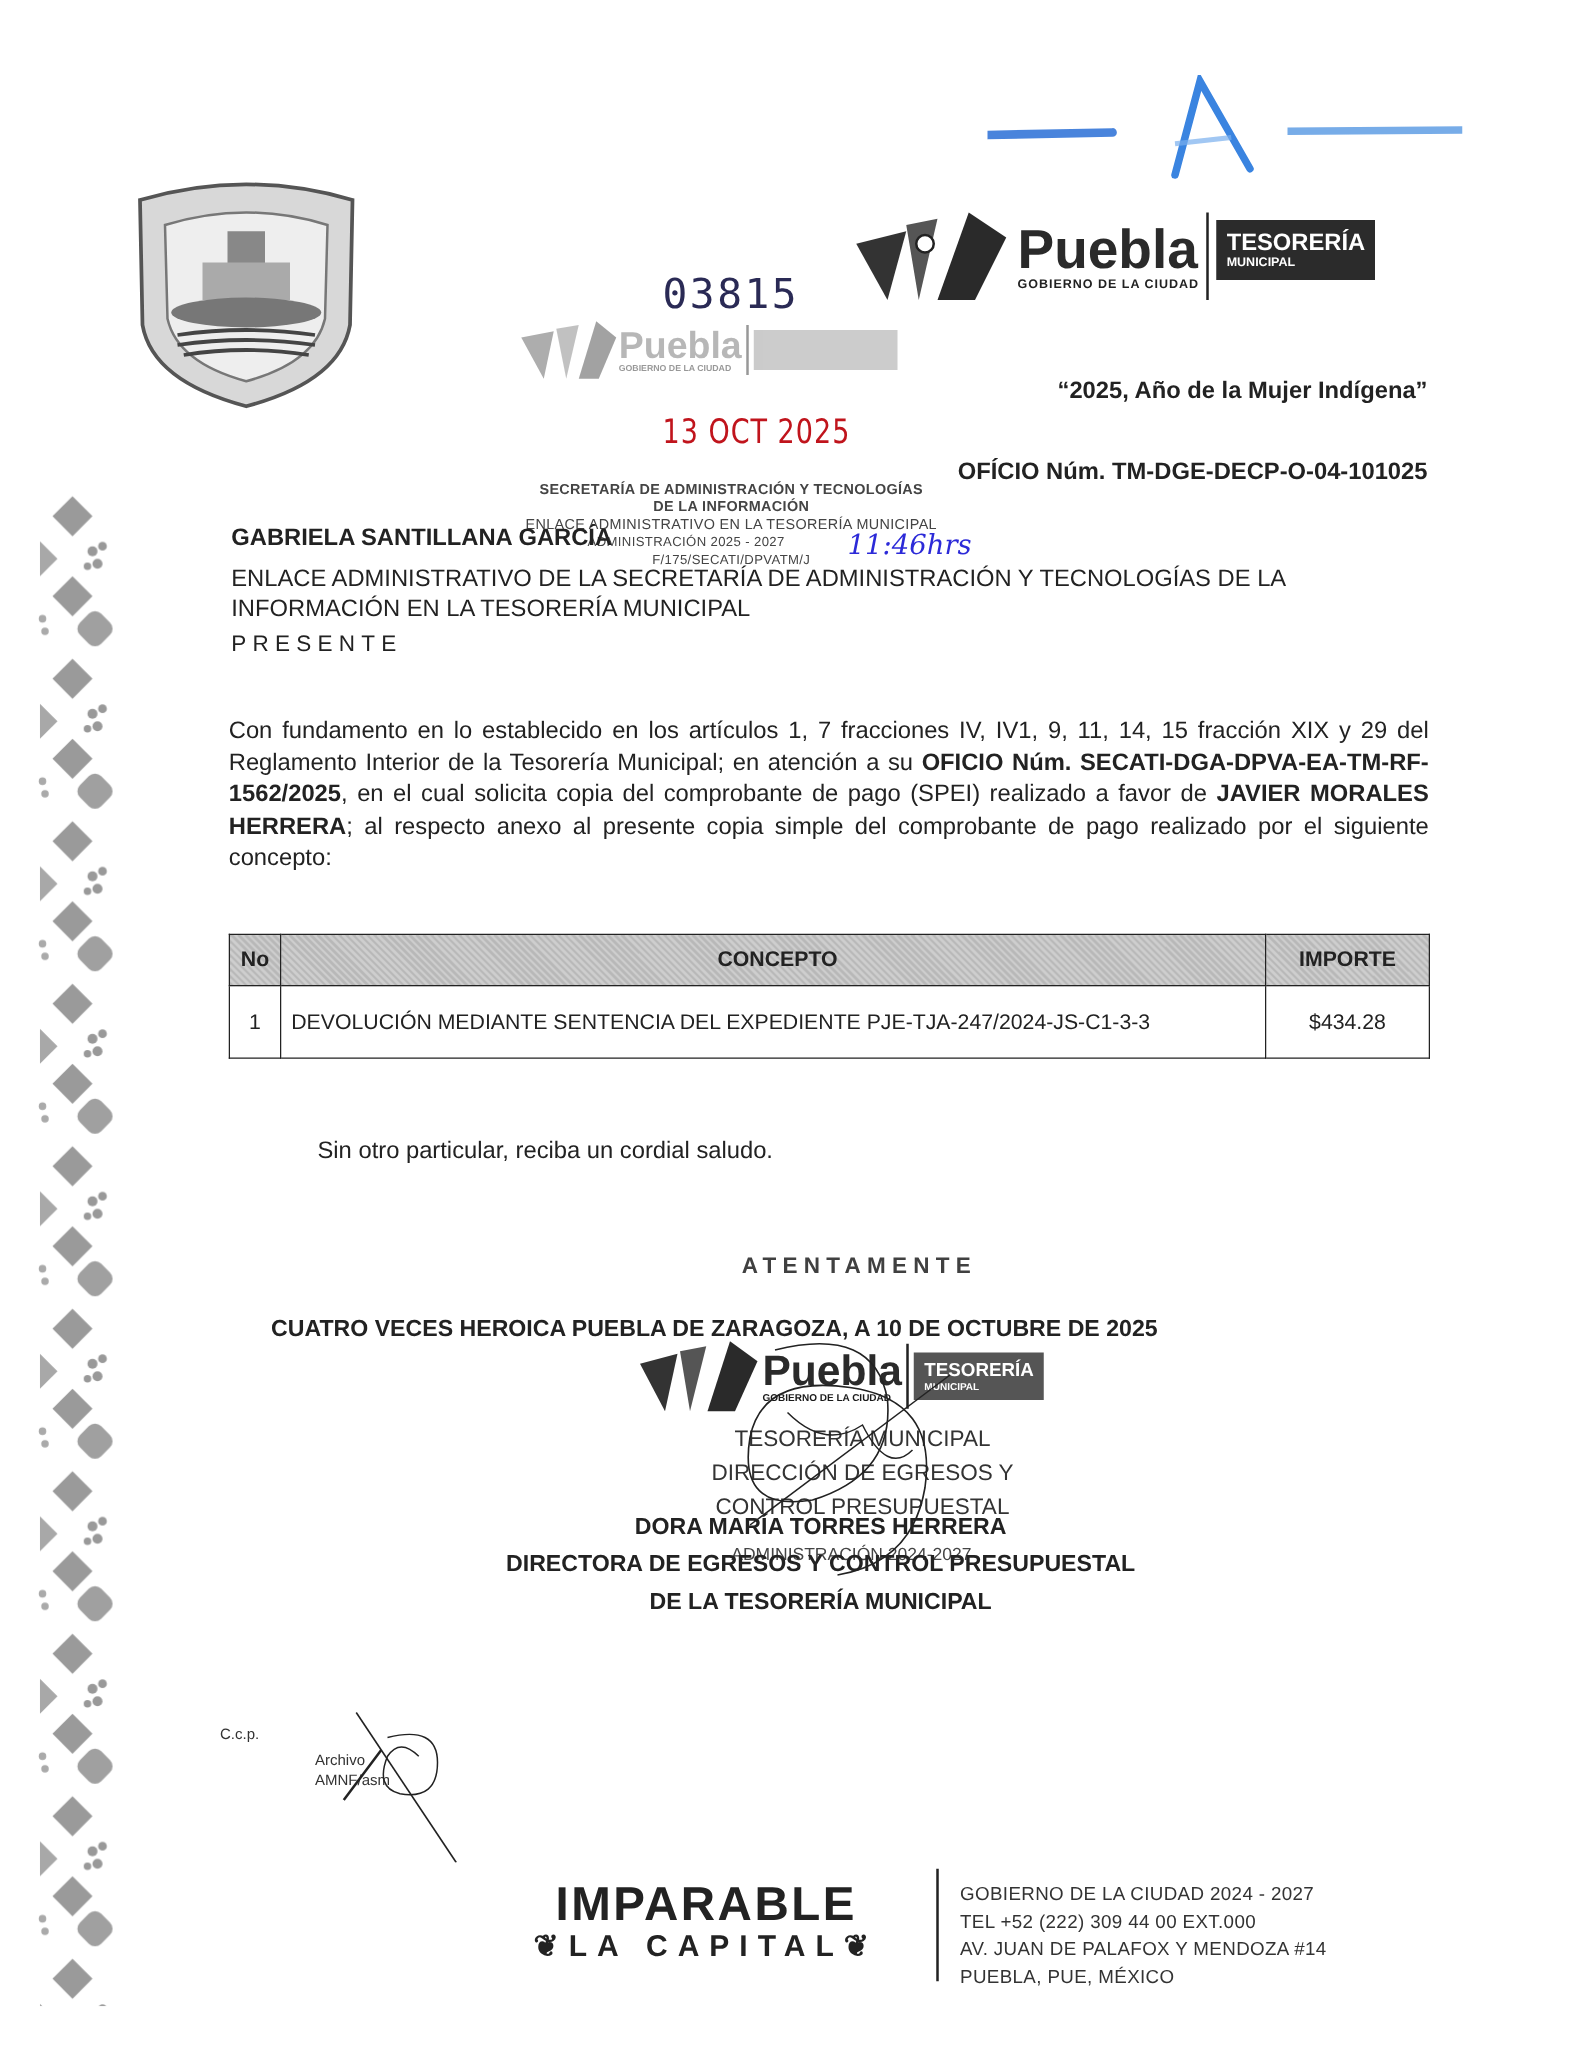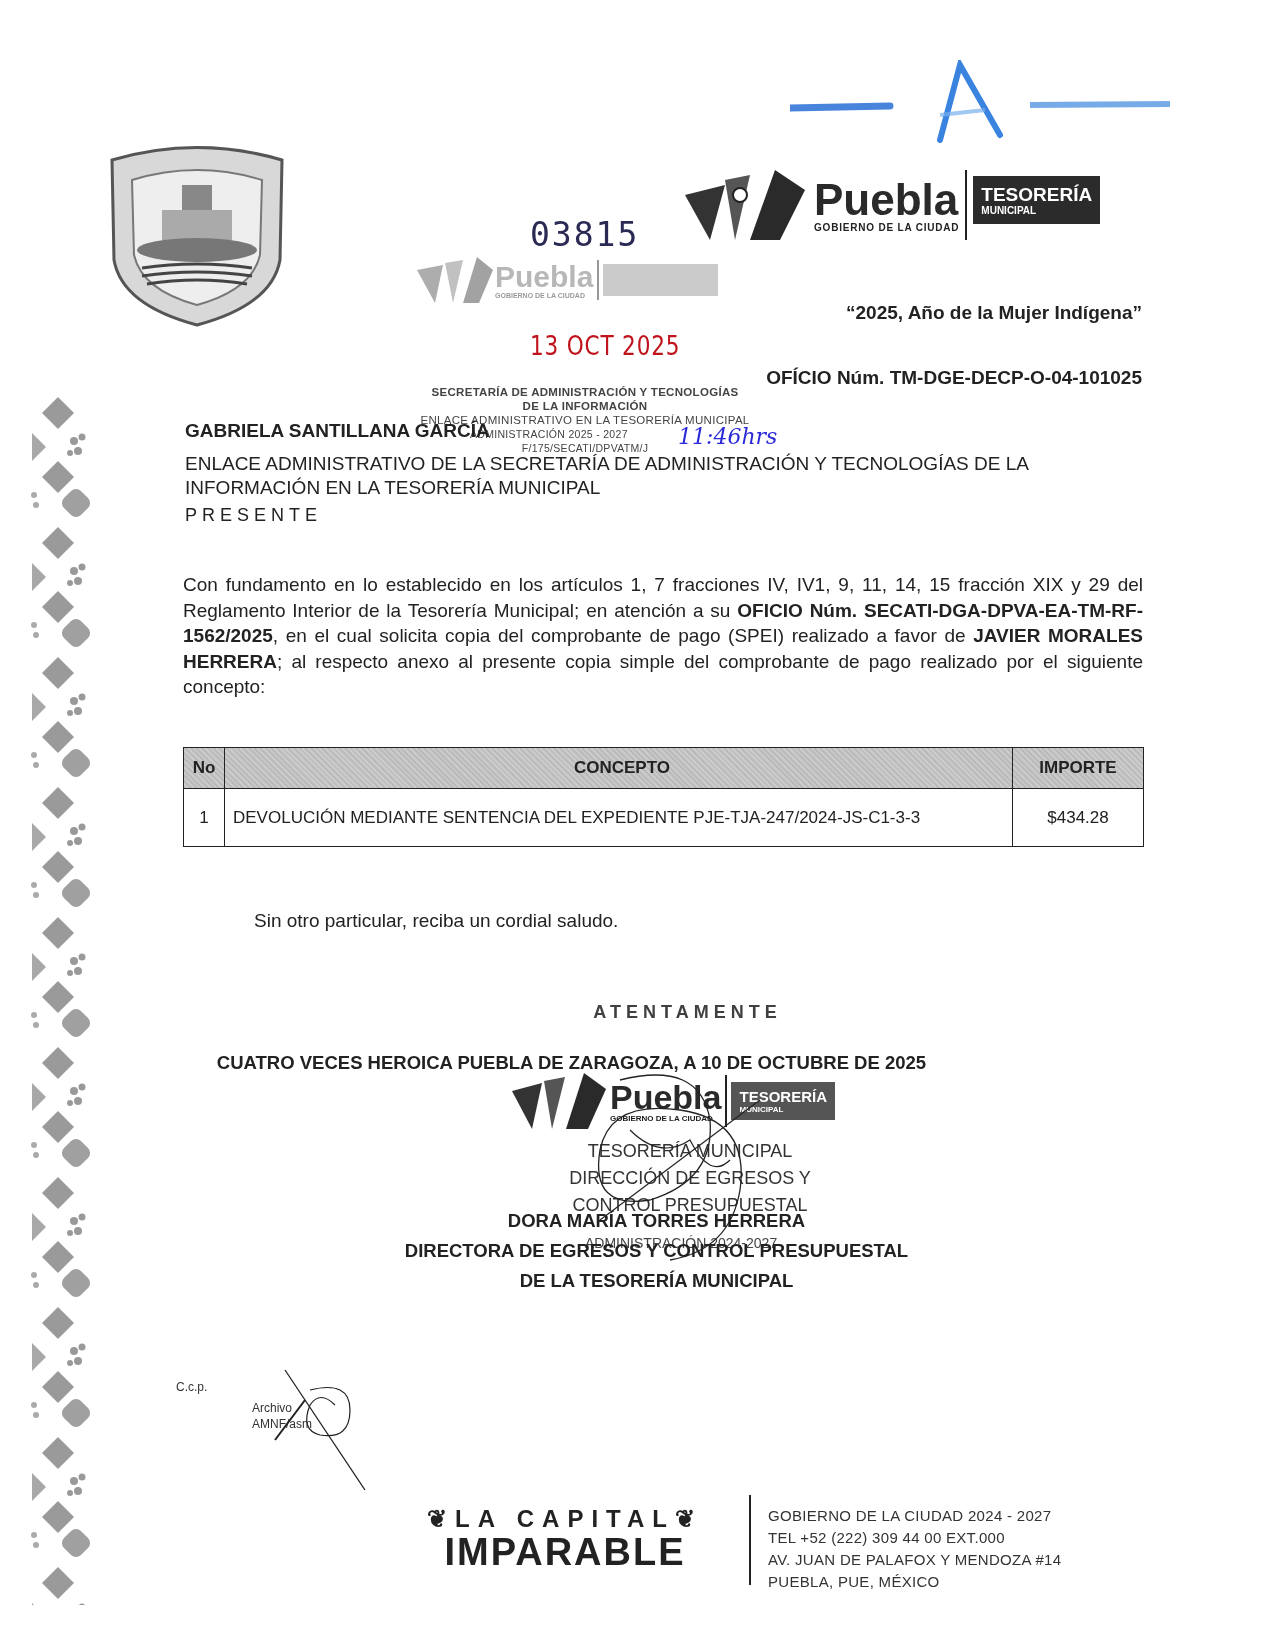--- a/index.html
+++ b/index.html
@@ -213,24 +213,24 @@
   <div>Archivo</div>
   <div>AMNF/asm</div>
 </div>
 <svg id="initials-sig" class="abs" viewBox="0 0 120 130">
   <path d="M30,10 L110,130" stroke="#222" stroke-width="1.3"></path>
   <path d="M20,80 L50,40" stroke="#222" stroke-width="2"></path>
   <path d="M55,30 Q95,20 95,50 Q95,80 65,75 Q45,70 55,45 Q65,30 80,45" fill="none" stroke="#222" stroke-width="1.2"></path>
 </svg>
 
 <div id="footer-logo" class="abs" style="text-align:center;">
+  <div style="font-size:38px;font-weight:bold;letter-spacing:2px;color:#222;line-height:38px;">IMPARABLE</div>
   <div style="font-size:24px;font-weight:bold;letter-spacing:8px;color:#222;">
     <span>❦</span><span>LA CAPITAL</span><span>❦</span>
   </div>
-  <div style="font-size:38px;font-weight:bold;letter-spacing:2px;color:#222;line-height:38px;">IMPARABLE</div>
 </div>
 <div id="footer-divider" class="abs"></div>
 <div id="footer-info" class="abs">
   <div>GOBIERNO DE LA CIUDAD 2024 - 2027</div>
   <div>TEL +52 (222) 309 44 00 EXT.000</div>
   <div>AV. JUAN DE PALAFOX Y MENDOZA #14</div>
   <div>PUEBLA, PUE, MÉXICO</div>
 </div>
 
 </body></html>

